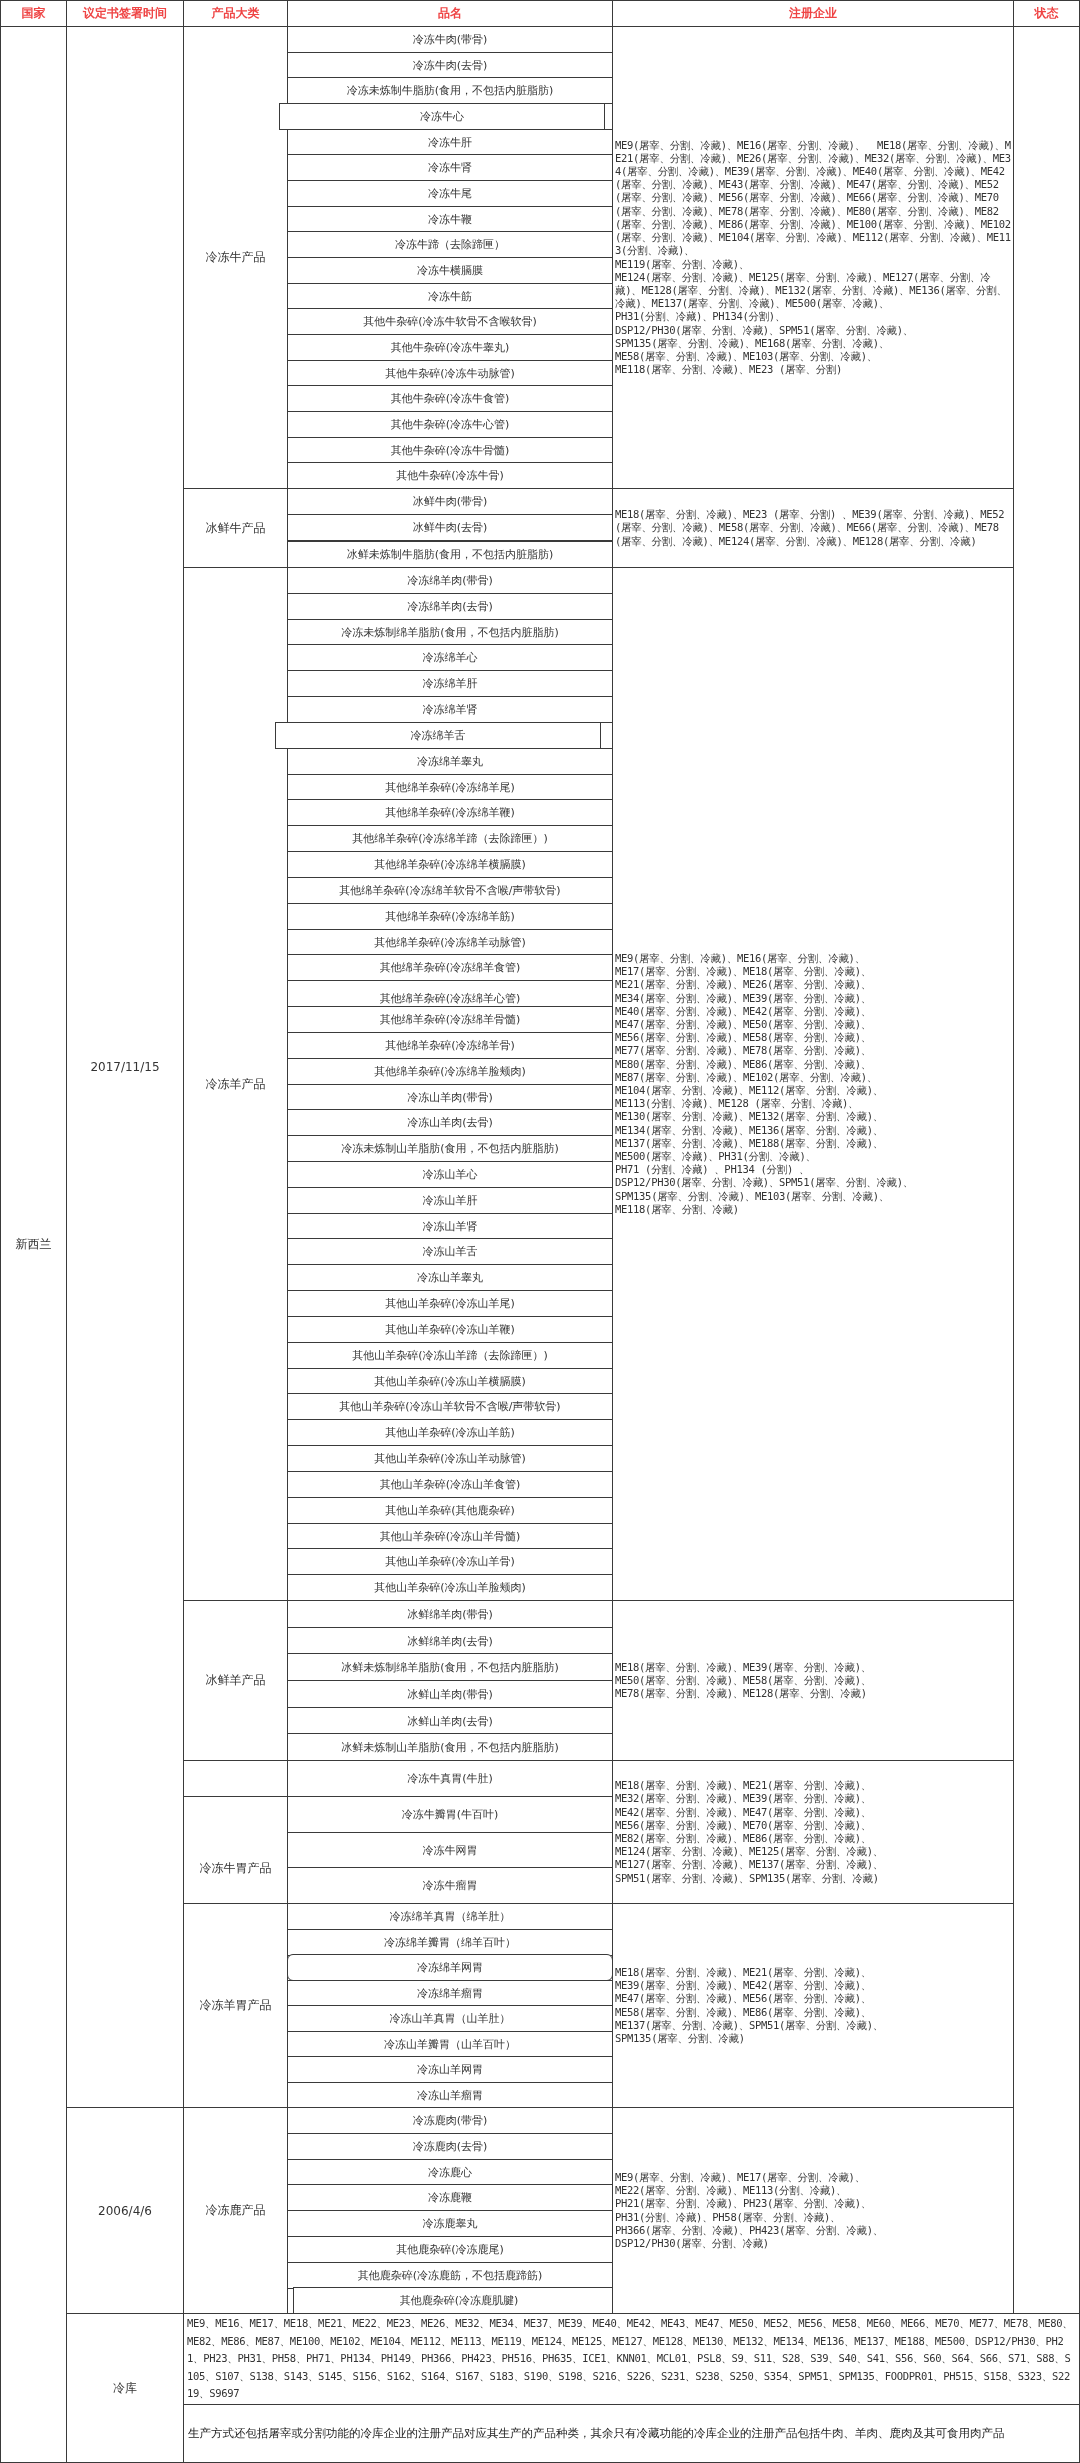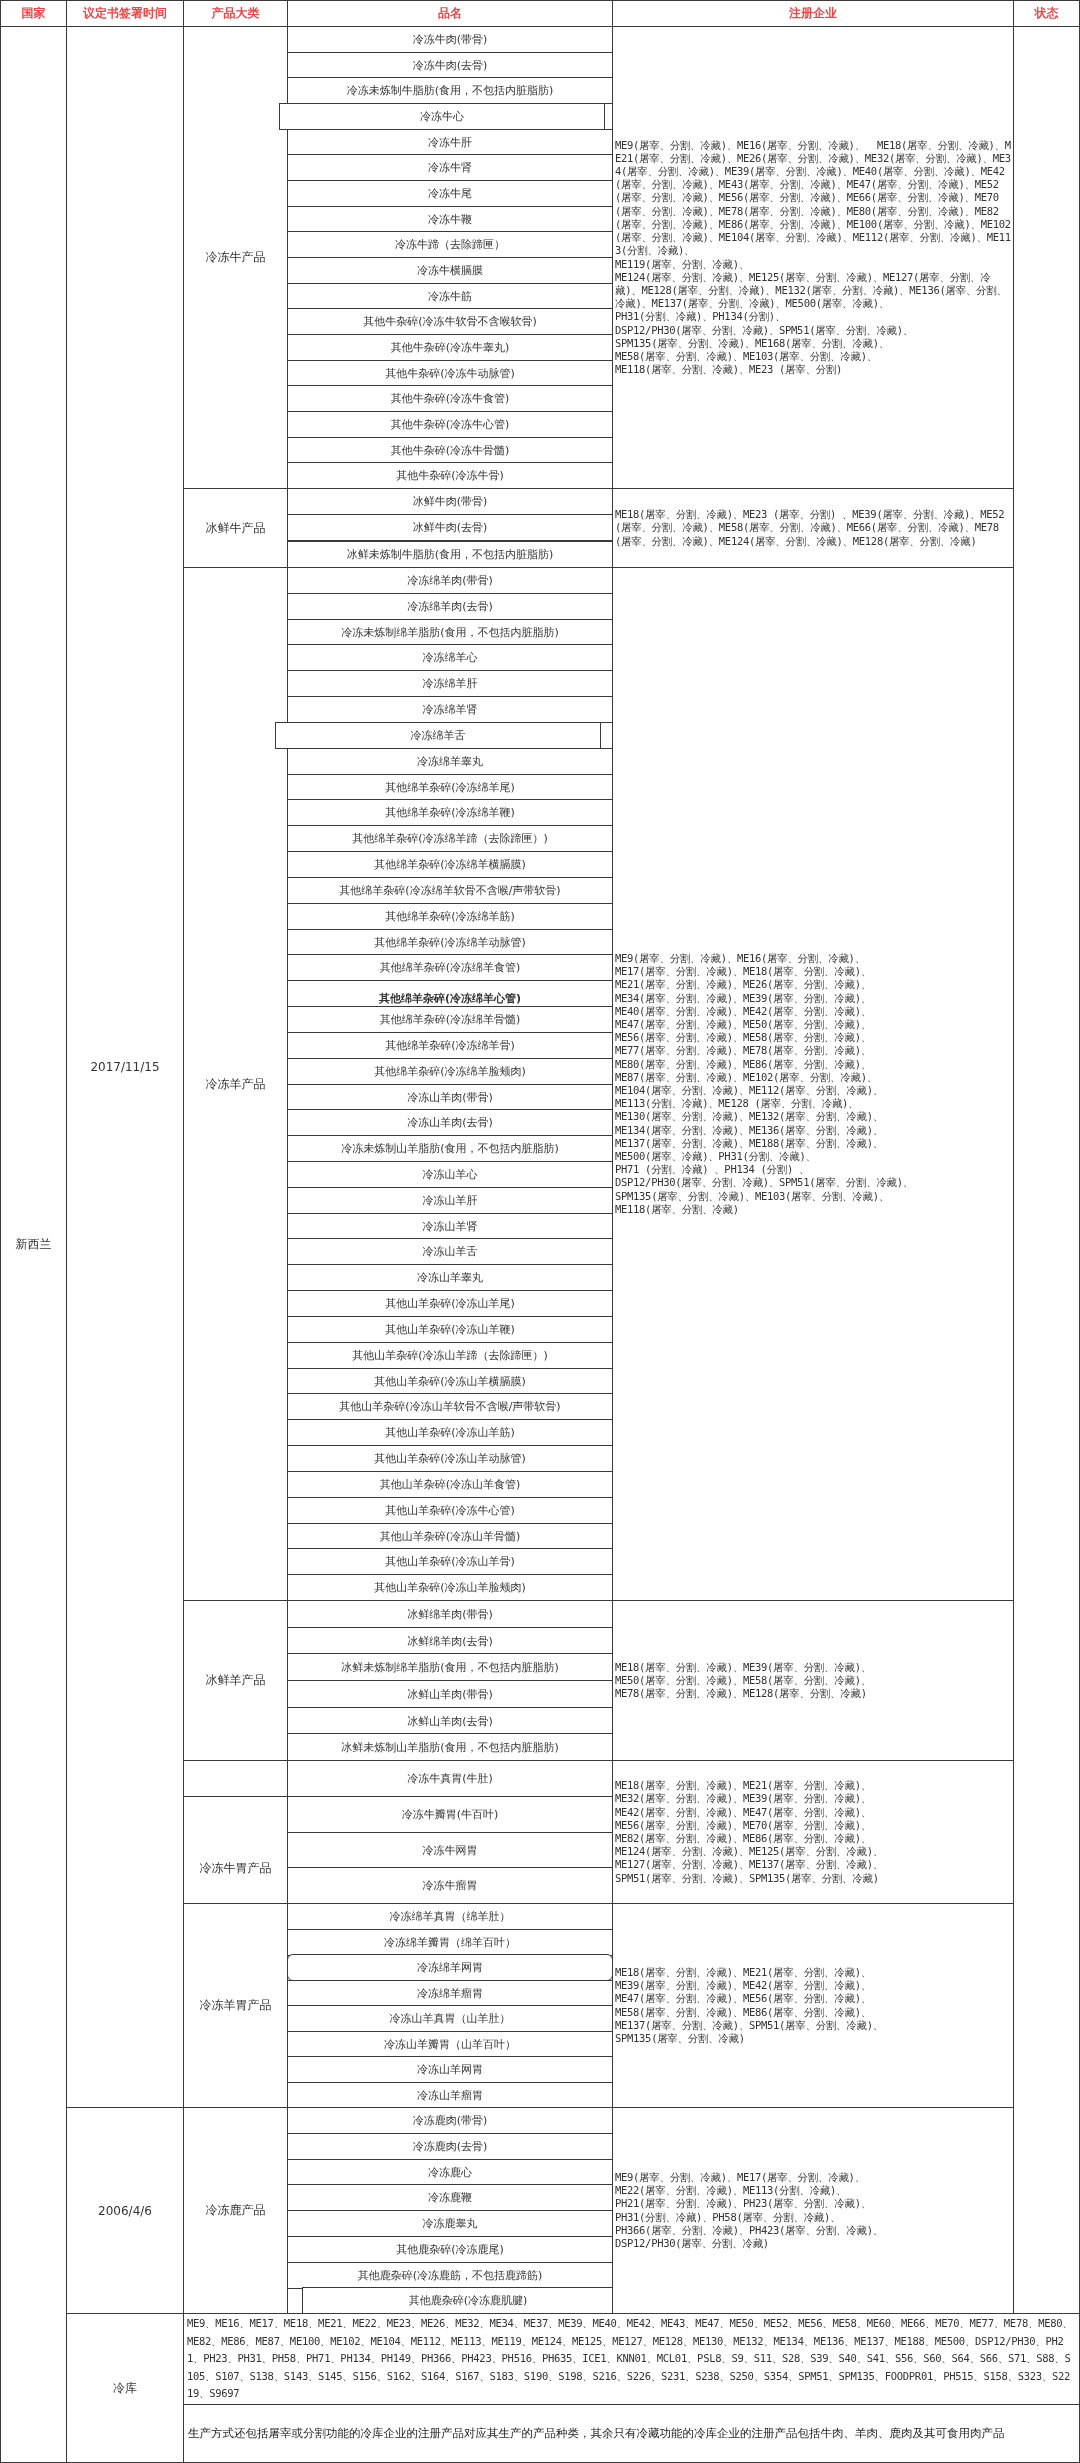--- a/index.html
+++ b/index.html
@@ -80,41 +80,41 @@
     <div class="c center item" style="left: 275px; top: 722px; width: 326px; height: 27px;">冷冻绵羊舌</div>
     <div class="c center item" style="left: 287px; top: 748px; width: 326px; height: 27px;">冷冻绵羊睾丸</div>
     <div class="c center item" style="left: 287px; top: 774px; width: 326px; height: 27px;">其他绵羊杂碎(冷冻绵羊尾)</div>
     <div class="c center item" style="left: 287px; top: 799px; width: 326px; height: 27px;">其他绵羊杂碎(冷冻绵羊鞭)</div>
     <div class="c center item" style="left: 287px; top: 825px; width: 326px; height: 27px;">其他绵羊杂碎(冷冻绵羊蹄（去除蹄匣）)</div>
     <div class="c center item" style="left: 287px; top: 851px; width: 326px; height: 27px;">其他绵羊杂碎(冷冻绵羊横膈膜)</div>
     <div class="c center item" style="left: 287px; top: 877px; width: 326px; height: 27px;">其他绵羊杂碎(冷冻绵羊软骨不含喉/声带软骨)</div>
     <div class="c center item" style="left: 287px; top: 903px; width: 326px; height: 27px;">其他绵羊杂碎(冷冻绵羊筋)</div>
     <div class="c center item" style="left: 287px; top: 929px; width: 326px; height: 27px;">其他绵羊杂碎(冷冻绵羊动脉管)</div>
     <div class="c center item" style="left: 287px; top: 954px; width: 326px; height: 27px;">其他绵羊杂碎(冷冻绵羊食管)</div>
-    <div class="c center item" style="left: 287px; top: 980px; width: 326px; height: 36px; font-weight: bold;">其他绵羊杂碎(冷冻绵羊心管)</div>
+    <div class="c center item" style="left: 287px; top: 980px; width: 326px; height: 36px;">其他绵羊杂碎(冷冻绵羊心管)</div>
     <div class="c center item" style="left: 287px; top: 1006px; width: 326px; height: 27px;">其他绵羊杂碎(冷冻绵羊骨髓)</div>
     <div class="c center item" style="left: 287px; top: 1032px; width: 326px; height: 27px;">其他绵羊杂碎(冷冻绵羊骨)</div>
     <div class="c center item" style="left: 287px; top: 1058px; width: 326px; height: 27px;">其他绵羊杂碎(冷冻绵羊脸颊肉)</div>
     <div class="c center item" style="left: 287px; top: 1084px; width: 326px; height: 27px;">冷冻山羊肉(带骨)</div>
     <div class="c center item" style="left: 287px; top: 1109px; width: 326px; height: 27px;">冷冻山羊肉(去骨)</div>
     <div class="c center item" style="left: 287px; top: 1135px; width: 326px; height: 27px;">冷冻未炼制山羊脂肪(食用，不包括内脏脂肪)</div>
     <div class="c center item" style="left: 287px; top: 1161px; width: 326px; height: 27px;">冷冻山羊心</div>
     <div class="c center item" style="left: 287px; top: 1187px; width: 326px; height: 27px;">冷冻山羊肝</div>
     <div class="c center item" style="left: 287px; top: 1213px; width: 326px; height: 27px;">冷冻山羊肾</div>
     <div class="c center item" style="left: 287px; top: 1238px; width: 326px; height: 27px;">冷冻山羊舌</div>
     <div class="c center item" style="left: 287px; top: 1264px; width: 326px; height: 27px;">冷冻山羊睾丸</div>
     <div class="c center item" style="left: 287px; top: 1290px; width: 326px; height: 27px;">其他山羊杂碎(冷冻山羊尾)</div>
     <div class="c center item" style="left: 287px; top: 1316px; width: 326px; height: 27px;">其他山羊杂碎(冷冻山羊鞭)</div>
     <div class="c center item" style="left: 287px; top: 1342px; width: 326px; height: 27px;">其他山羊杂碎(冷冻山羊蹄（去除蹄匣）)</div>
     <div class="c center item" style="left: 287px; top: 1368px; width: 326px; height: 27px;">其他山羊杂碎(冷冻山羊横膈膜)</div>
     <div class="c center item" style="left: 287px; top: 1393px; width: 326px; height: 27px;">其他山羊杂碎(冷冻山羊软骨不含喉/声带软骨)</div>
     <div class="c center item" style="left: 287px; top: 1419px; width: 326px; height: 27px;">其他山羊杂碎(冷冻山羊筋)</div>
     <div class="c center item" style="left: 287px; top: 1445px; width: 326px; height: 27px;">其他山羊杂碎(冷冻山羊动脉管)</div>
     <div class="c center item" style="left: 287px; top: 1471px; width: 326px; height: 27px;">其他山羊杂碎(冷冻山羊食管)</div>
-    <div class="c center item" style="left: 287px; top: 1497px; width: 326px; height: 27px;">其他山羊杂碎(冷冻牛心管)</div>
+    <div class="c center item" style="left: 287px; top: 1497px; width: 326px; height: 27px;">其他山羊杂碎(其他鹿杂碎)</div>
     <div class="c center item" style="left: 287px; top: 1523px; width: 326px; height: 27px;">其他山羊杂碎(冷冻山羊骨髓)</div>
     <div class="c center item" style="left: 287px; top: 1548px; width: 326px; height: 27px;">其他山羊杂碎(冷冻山羊骨)</div>
     <div class="c center item" style="left: 287px; top: 1574px; width: 326px; height: 27px;">其他山羊杂碎(冷冻山羊脸颊肉)</div>
     <div class="c ent" style="left: 612px; top: 567px; width: 402px; height: 1034px;">
       <span style="white-space: pre-wrap;">ME9(屠宰、分割、冷藏)、ME16(屠宰、分割、冷藏)、
 ME17(屠宰、分割、冷藏)、ME18(屠宰、分割、冷藏)、
 ME21(屠宰、分割、冷藏)、ME26(屠宰、分割、冷藏)、
 ME34(屠宰、分割、冷藏)、ME39(屠宰、分割、冷藏)、
 ME40(屠宰、分割、冷藏)、ME42(屠宰、分割、冷藏)、
 ME47(屠宰、分割、冷藏)、ME50(屠宰、分割、冷藏)、
@@ -178,21 +178,21 @@
 SPM135(屠宰、分割、冷藏)</span>
     </div>
     <div class="c center lbl" style="left: 183px; top: 2107px; width: 105px; height: 207px;">冷冻鹿产品</div>
     <div class="c center item" style="left: 287px; top: 2107px; width: 326px; height: 27px;">冷冻鹿肉(带骨)</div>
     <div class="c center item" style="left: 287px; top: 2133px; width: 326px; height: 27px;">冷冻鹿肉(去骨)</div>
     <div class="c center item" style="left: 287px; top: 2159px; width: 326px; height: 27px;">冷冻鹿心</div>
     <div class="c center item" style="left: 287px; top: 2184px; width: 326px; height: 27px;">冷冻鹿鞭</div>
     <div class="c center item" style="left: 287px; top: 2210px; width: 326px; height: 27px;">冷冻鹿睾丸</div>
     <div class="c center item" style="left: 287px; top: 2236px; width: 326px; height: 27px;">其他鹿杂碎(冷冻鹿尾)</div>
     <div class="c center item" style="left: 287px; top: 2262px; width: 326px; height: 27px;">其他鹿杂碎(冷冻鹿筋，不包括鹿蹄筋)</div>
-    <div class="c center item" style="left: 302px; top: 2287px; width: 326px; height: 27px; padding-left: 6px;">其他鹿杂碎(冷冻鹿肌腱)</div>
+    <div class="c center item" style="left: 293px; top: 2287px; width: 326px; height: 27px; padding-left: 6px;">其他鹿杂碎(冷冻鹿肌腱)</div>
     <div class="c ent" style="left: 612px; top: 2107px; width: 402px; height: 207px;">
       <span style="white-space: pre-wrap;">ME9(屠宰、分割、冷藏)、ME17(屠宰、分割、冷藏)、
 ME22(屠宰、分割、冷藏)、ME113(分割、冷藏)、
 PH21(屠宰、分割、冷藏)、PH23(屠宰、分割、冷藏)、
 PH31(分割、冷藏)、PH58(屠宰、分割、冷藏)、
 PH366(屠宰、分割、冷藏)、PH423(屠宰、分割、冷藏)、
 DSP12/PH30(屠宰、分割、冷藏)</span>
     </div>
   </div>
 

